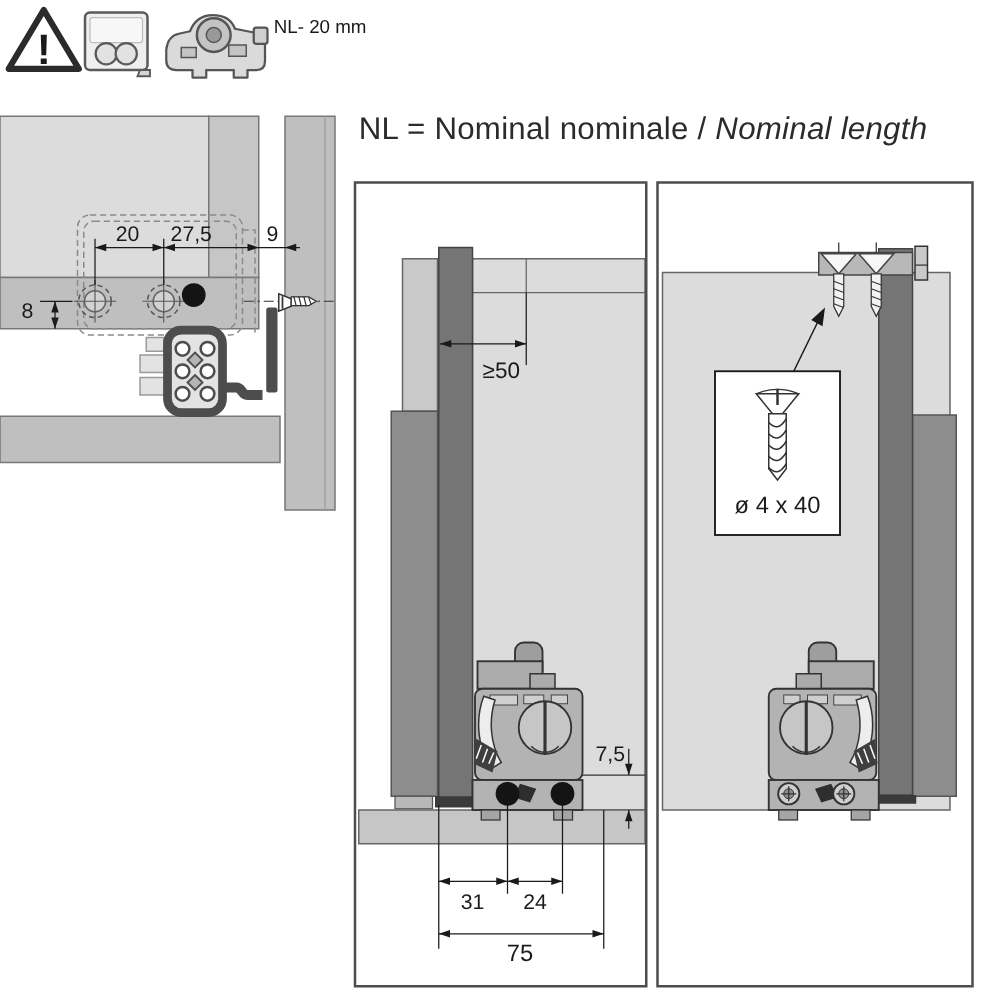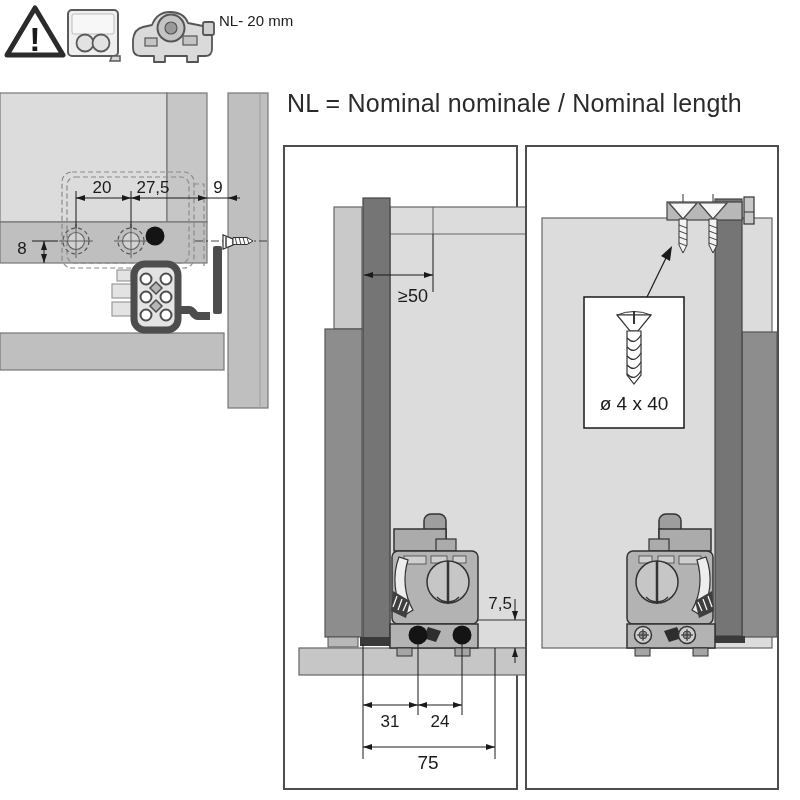--- a/index.html
+++ b/index.html
@@ -7,27 +7,26 @@
     width:800px;height:800px;position:relative;overflow:hidden;
     background:#ffffff;
     font-family:"Liberation Sans", sans-serif;
   }
   .abs{position:absolute;}
   #title-line{
     left:287px;top:89px;
     font-size:25px;color:#2b2b2b;letter-spacing:0.2px;
     white-space:nowrap;
   }
-  #title-line .it{text-align:right;}
+  #title-line .it{font-style:italic;text-align:right;}
   .panel{
     position:absolute;
     box-sizing:border-box;
     border:2px solid #4d4d4d;
     background:#ffffff;
-    padding-left:12px;
   }
   #center-panel{left:283px;top:145px;width:235px;height:645px;}
   #right-panel{left:525px;top:145px;width:254px;height:645px;}
   svg{display:block;}
   text{font-family:"Liberation Sans", sans-serif;fill:#1a1a1a;}
 </style>
 </head>
 <body>
 
 <svg class="abs" style="left:0;top:0" width="300" height="70" viewBox="0 0 300 70">

